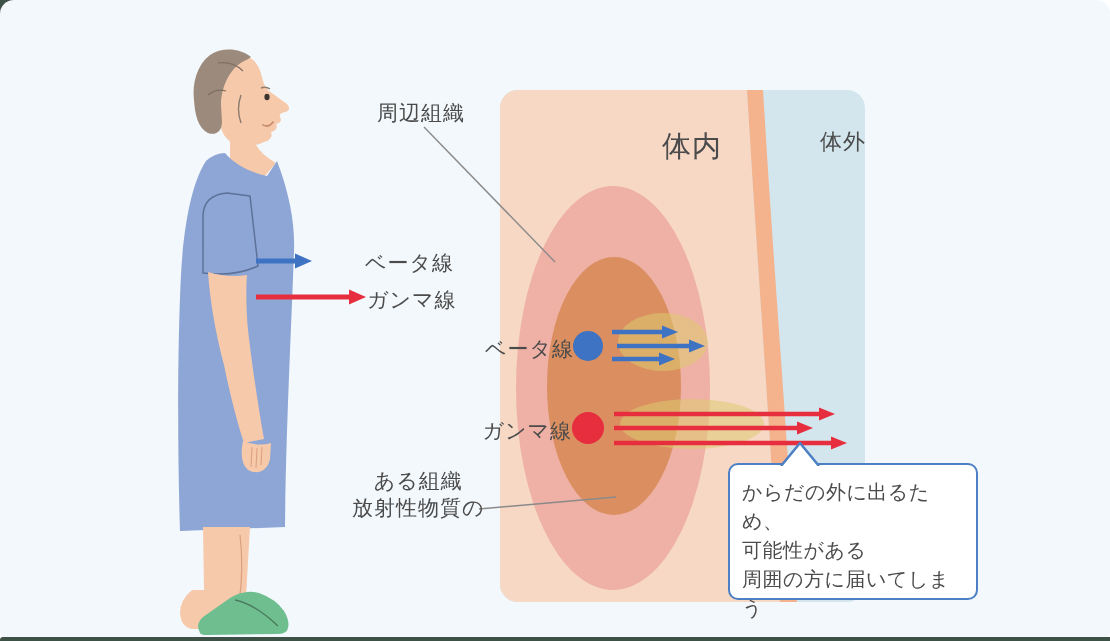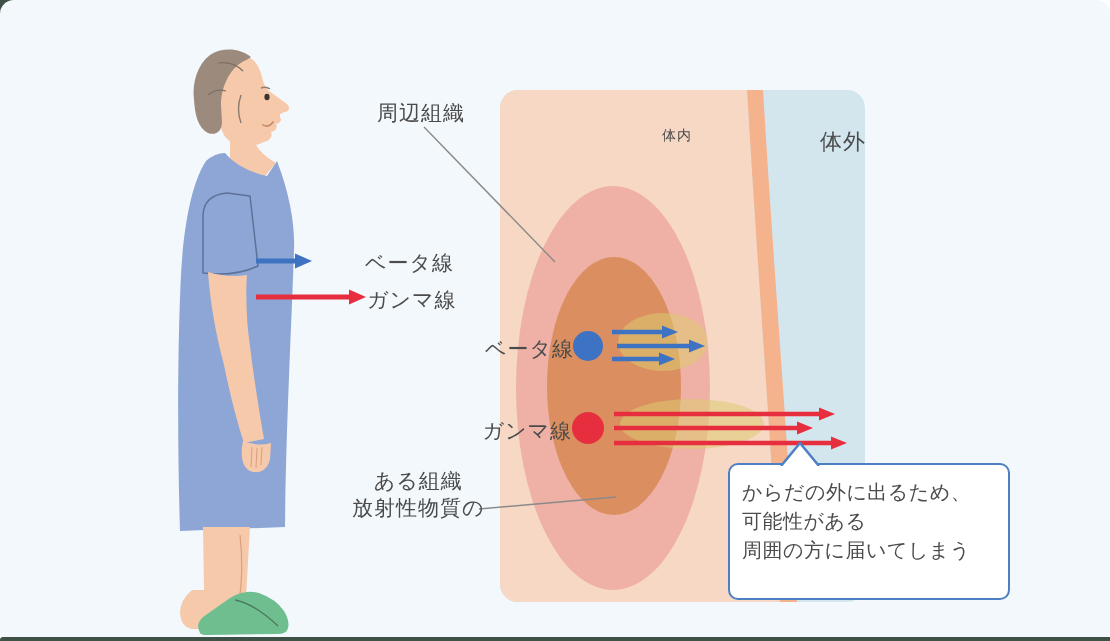--- a/index.html
+++ b/index.html
@@ -14,33 +14,33 @@
 
   .title { position:absolute; left:360px; top:27px; font-size:26px; font-weight:bold;
            color:#18367f; letter-spacing:1px; white-space:nowrap; }
 
   .jp-label { position:absolute; color:#4b4b4b; font-size:21px; white-space:nowrap; letter-spacing:1px;text-align:center; }
   .lbl-surrounding { left:377px; top:99px; }
   .lbl-beta-person { left:365px; top:249px; }
   .lbl-gamma-person { left:367px; top:286px; }
   .lbl-beta-diagram { left:471px; top:335px; width:103px; text-align:right; }
   .lbl-gamma-diagram { left:471px; top:417px; width:101px; text-align:right; }
-  .lbl-inside { left:662px; top:127px; font-size:14px; }
+  .lbl-inside { left:662px; top:127px; font-size:29px; }
   .lbl-outside { left:784px; top:127px; font-size:22px;margin-left:36px; }
   .lbl-source { left:352px; top:467px; line-height:27px; }
 
   .panel { position:absolute; left:500px; top:90px; width:365px; height:512px;
            border-radius:18px; overflow:hidden; }
   .panel svg { display:block; }
 
   .person-svg, .overlay-svg { position:absolute; }
   .person-svg { left:140px; top:35px; }
   .overlay-svg { left:0; top:0; pointer-events:none; }
 
-  .callout { position:absolute; left:728px; top:463px; width:282px; height:137px;
+  .callout { position:absolute; left:728px; top:463px; width:250px; height:137px;
              background:#ffffff; border:2.5px solid #4d7fc4; border-radius:10px;
              padding:13px 10px 10px 12px; color:#4c4c4c; font-size:20px;
              line-height:29px; letter-spacing:0.5px; z-index:5; }
   .callout-pointer { position:absolute; left:777px; top:440px; z-index:6; }
 </style>
 </head>
 <body>
 
 <div class="stage">
   <div class="corner-backdrop"></div>

